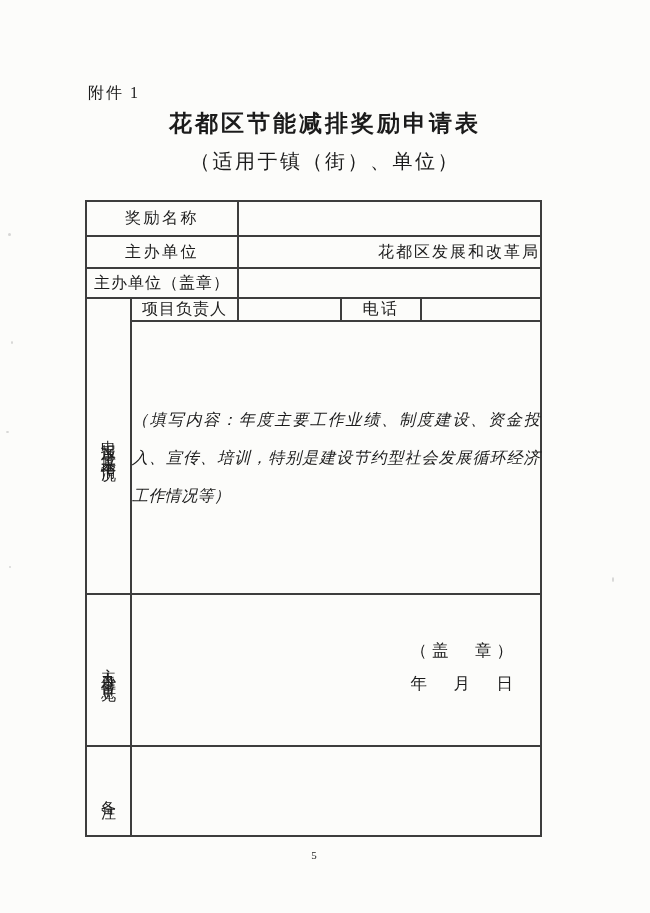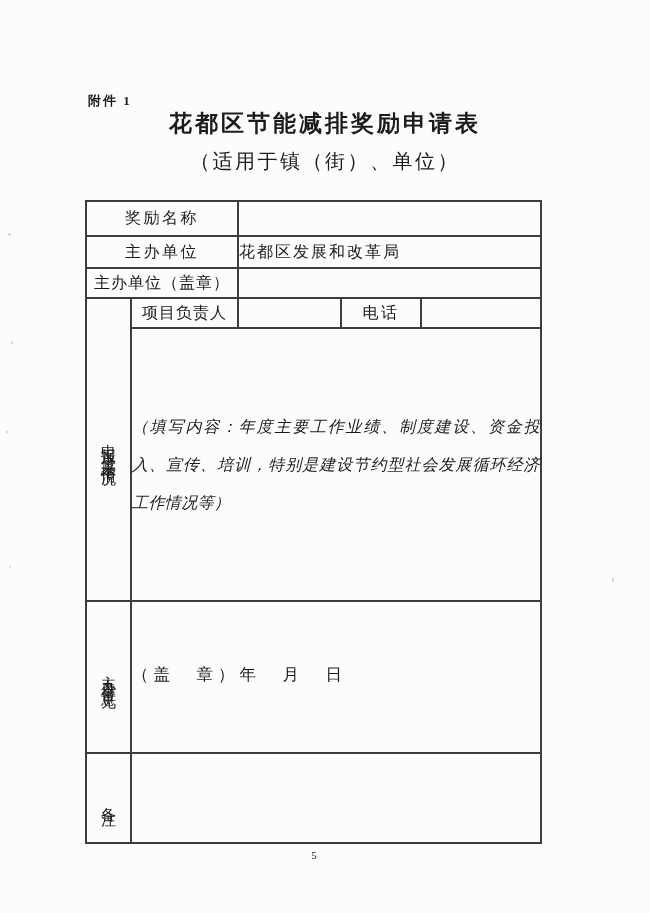--- a/index.html
+++ b/index.html
@@ -11,24 +11,23 @@
     height: 913px;
     position: relative;
     background: #fcfcfa;
     font-family: "Liberation Serif", "DejaVu Serif", serif;
     color: #1b1b1b;
     overflow: hidden;
   }
   .attachment {
     position: absolute;
     left: 88px;
-    top: 92px;
-    font-size: 13px;
+    top: 83px;
+    font-size: 16px;
     letter-spacing: 2px;
-    font-weight: bold;
   }
   .doc-title {
     position: absolute;
     left: 0;
     top: 108px;
     width: 650px;
     text-align: center;
     font-size: 23px;
     font-weight: bold;
     letter-spacing: 3px;
@@ -59,21 +58,21 @@
   }
   td.lbl {
     text-align: center;
     letter-spacing: 2.5px;
   }
   td.lbl-tight {
     text-align: center;
     letter-spacing: 1px;
   }
   td.val-center {
-    text-align: left;
+    text-align: right;
     letter-spacing: 2px;
     margin-top: 43px;
   }
   td.vcell {
     text-align: center;
   }
   .vtext {
     display: inline-block;
     writing-mode: vertical-rl;
     text-orientation: upright;
@@ -88,21 +87,21 @@
     line-height: 38px;
     letter-spacing: 0.4px;
     text-align: justify;
     font-style: italic;
   }
   td.opinion-cell {
     vertical-align: bottom;
   }
   .opinion-inner {
     display: flex;
-    flex-direction: row;
+    flex-direction: column;
     align-items: flex-end;
     padding: 0 22px 6px 0;
     line-height: 33px;
     font-size: 16.5px;
   }
   .seal-line, .date-line {
     letter-spacing: 5px;
   }
   .page-number {
     position: absolute;
@@ -148,21 +147,21 @@
     <td colspan="3"></td>
   </tr>
   <tr style="height:32px">
     <td colspan="2" class="lbl">主办单位</td>
     <td colspan="3" class="val-center">花都区发展和改革局</td>
   </tr>
   <tr style="height:30px">
     <td colspan="2" class="lbl-tight">主办单位（盖章）</td>
     <td colspan="3"></td>
   </tr>
-  <tr style="height:30px">
+  <tr style="height:23px">
     <td rowspan="2" class="vcell">
       <span class="vtext">申报单位基本情况</span>
     </td>
     <td class="lbl-tight">项目负责人</td>
     <td></td>
     <td class="lbl">电话</td>
     <td></td>
   </tr>
   <tr style="height:273px">
     <td colspan="4" class="fill-content">（填写内容：年度主要工作业绩、制度建设、资金投入、宣传、培训，特别是建设节约型社会发展循环经济工作情况等）</td>

